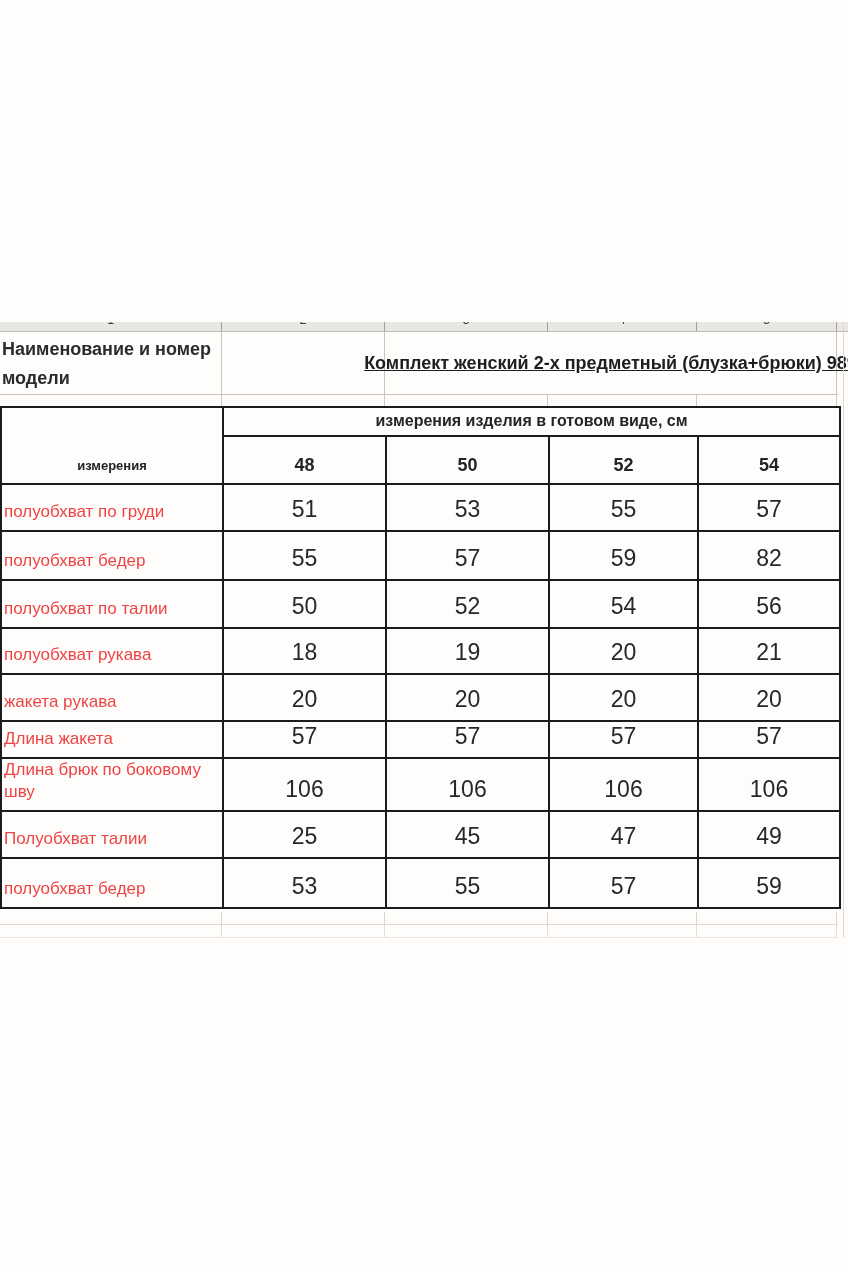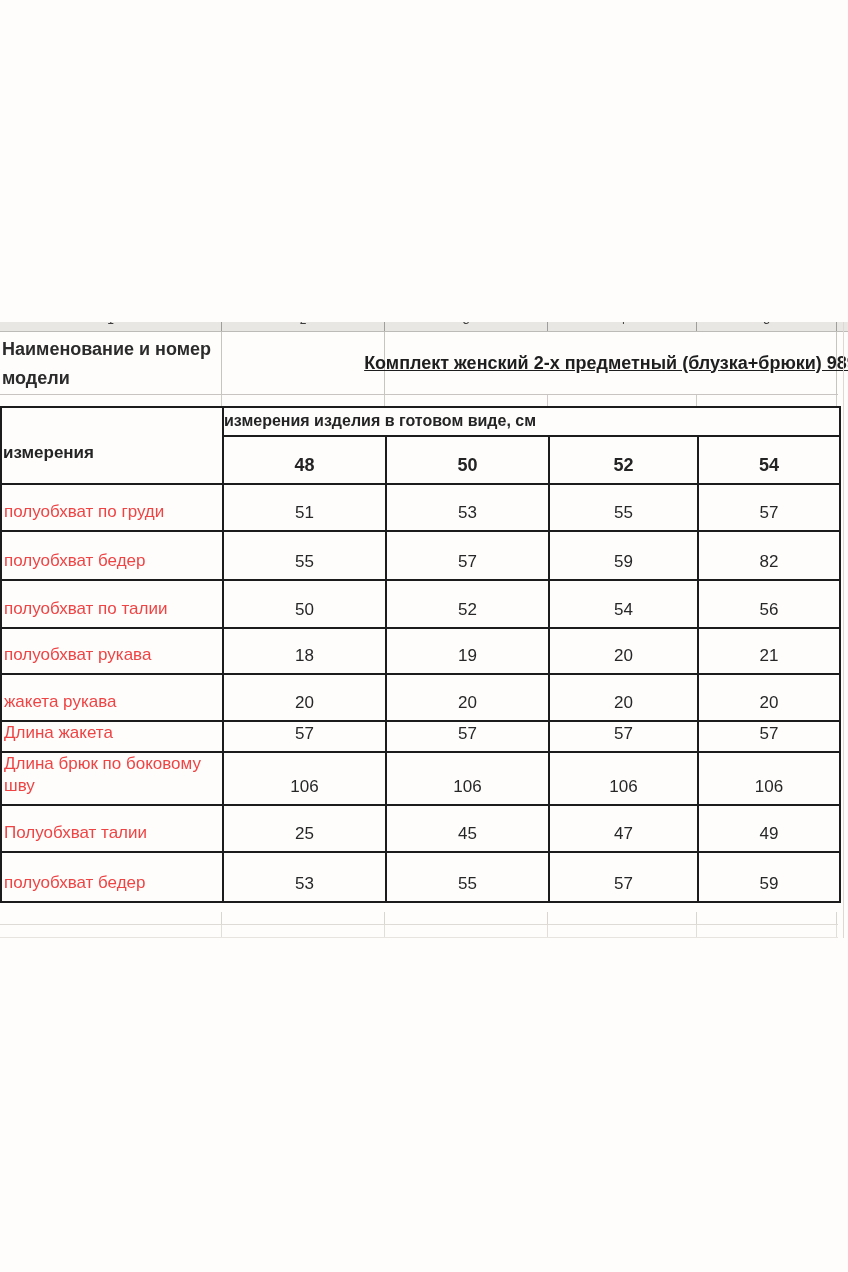--- a/index.html
+++ b/index.html
@@ -53,29 +53,29 @@
   
   #sizetable { top:406px; left:0; }
   table { border-collapse:collapse; table-layout:fixed; width:839px; }
   td {
     border:2px solid #1c1c1c;
     vertical-align:bottom;
     box-sizing:border-box;
     overflow:hidden;
   }
   td.hdr {
-    text-align:left; vertical-align:middle;
+    text-align:center; vertical-align:middle;
     font-weight:bold; font-size:16px; padding:1px 0 3px;border-radius:7px;
   }
   td.corner {
-    font-weight:bold; font-size:17px; padding-bottom:20px;
+    text-align:center; font-weight:bold; font-size:13px; padding-bottom:10px;
   }
   td.size { text-align:center; font-weight:bold; font-size:18px; padding-bottom:7px; }
   td.lbl { font-size:17px; padding:0 4px 7px 2px; line-height:22px; color:#ef4444; }
-  td.val { text-align:center; font-size:17px; padding-bottom:7px; color:#272727;margin-left:13px; }
+  td.val { text-align:center; font-size:23px; padding-bottom:7px; color:#272727;margin-left:13px; }
 
   
   .faintrow { left:0; width:838px; height:13px; display:flex; }
   #faintA { top:912px; border-bottom:1px solid #dedbd7; }
   #faintB { top:925px; border-bottom:1px solid #e7e4e0; }
   #faintA .faintcell { border-right:1px solid #d9d6d2; }
   #faintB .faintcell { border-right:1px solid #e2dfdb; }
   .faintcell { box-sizing:border-box; height:100%; }
 
   

